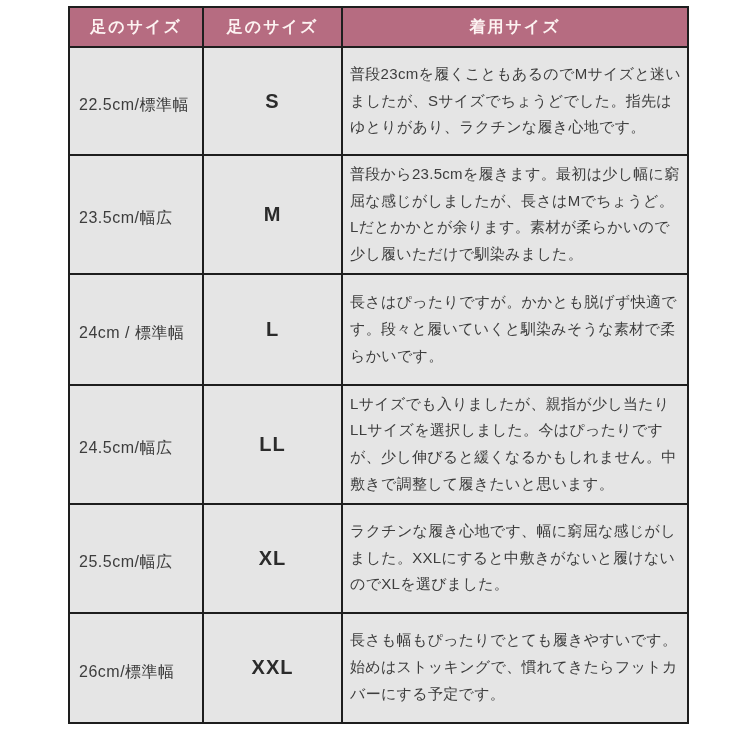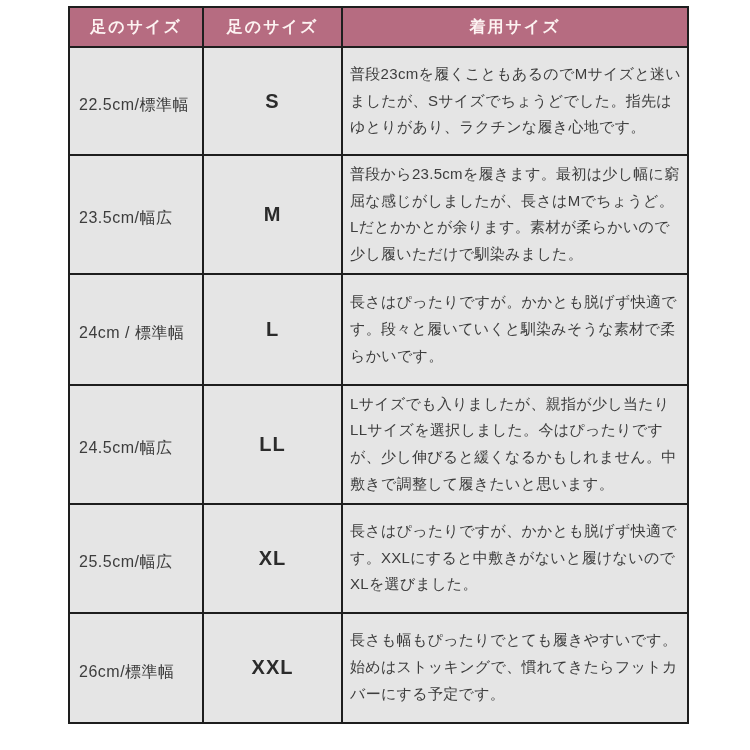--- a/index.html
+++ b/index.html
@@ -108,21 +108,21 @@
         <td class="comment">長さはぴったりですが。かかとも脱げず快適です。段々と履いていくと馴染みそうな素材で柔らかいです。</td>
       </tr>
       <tr>
         <td class="foot">24.5cm/幅広</td>
         <td class="size">LL</td>
         <td class="comment">Lサイズでも入りましたが、親指が少し当たりLLサイズを選択しました。今はぴったりですが、少し伸びると緩くなるかもしれません。中敷きで調整して履きたいと思います。</td>
       </tr>
       <tr>
         <td class="foot">25.5cm/幅広</td>
         <td class="size">XL</td>
-        <td class="comment">長さはぴったりですが、かかとも脱げず快適です。XXLにすると中敷きがないと履けないのでXLを選びました。</td>
+        <td class="comment">ラクチンな履き心地です、幅に窮屈な感じがしました。XXLにすると中敷きがないと履けないのでXLを選びました。</td>
       </tr>
       <tr>
         <td class="foot">26cm/標準幅</td>
         <td class="size">XXL</td>
         <td class="comment">長さも幅もぴったりでとても履きやすいです。始めはストッキングで、慣れてきたらフットカバーにする予定です。</td>
       </tr>
     </tbody>
   </table>
 </div>
 

